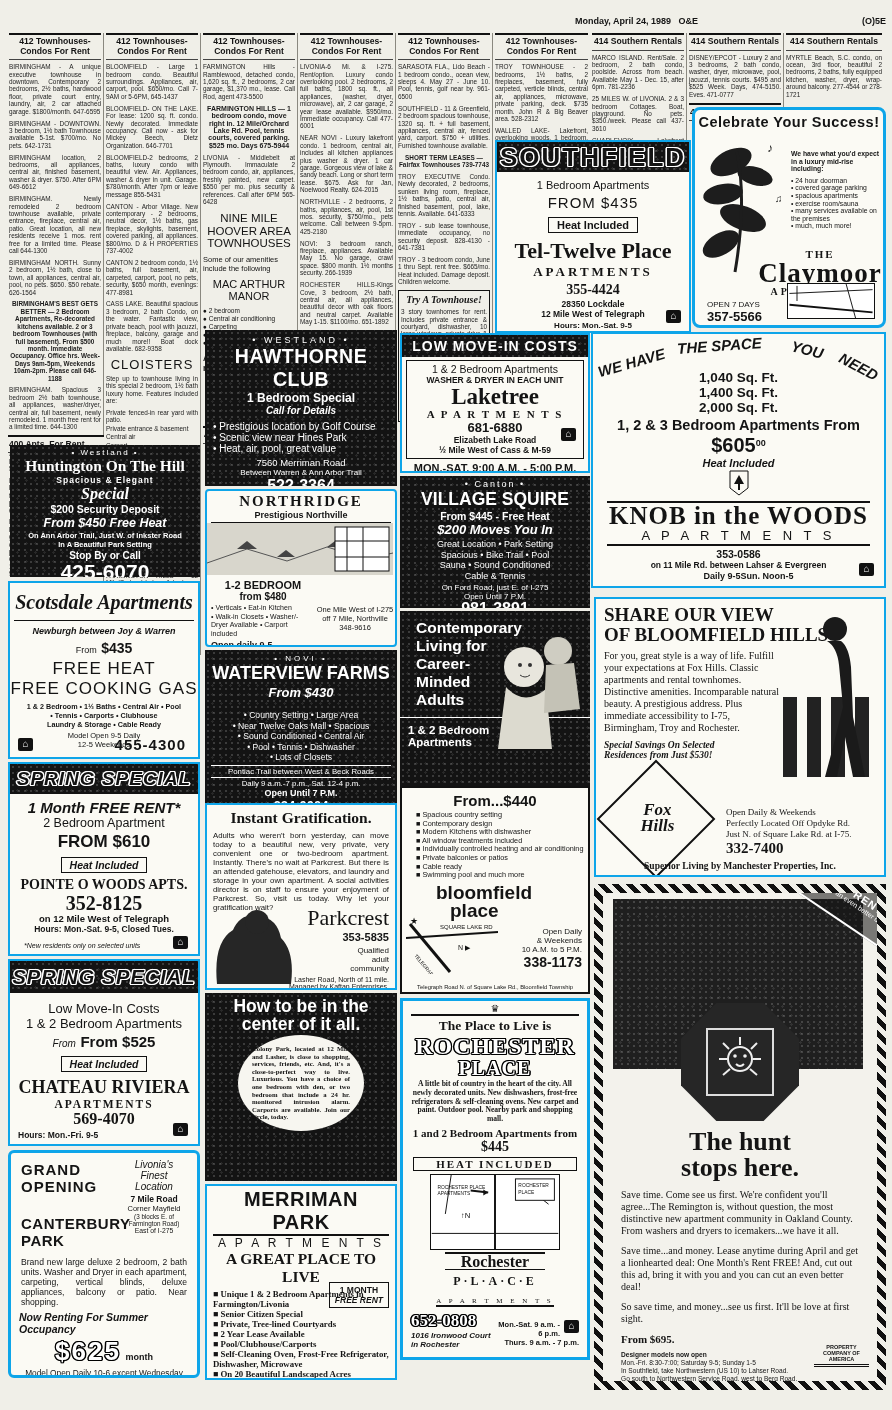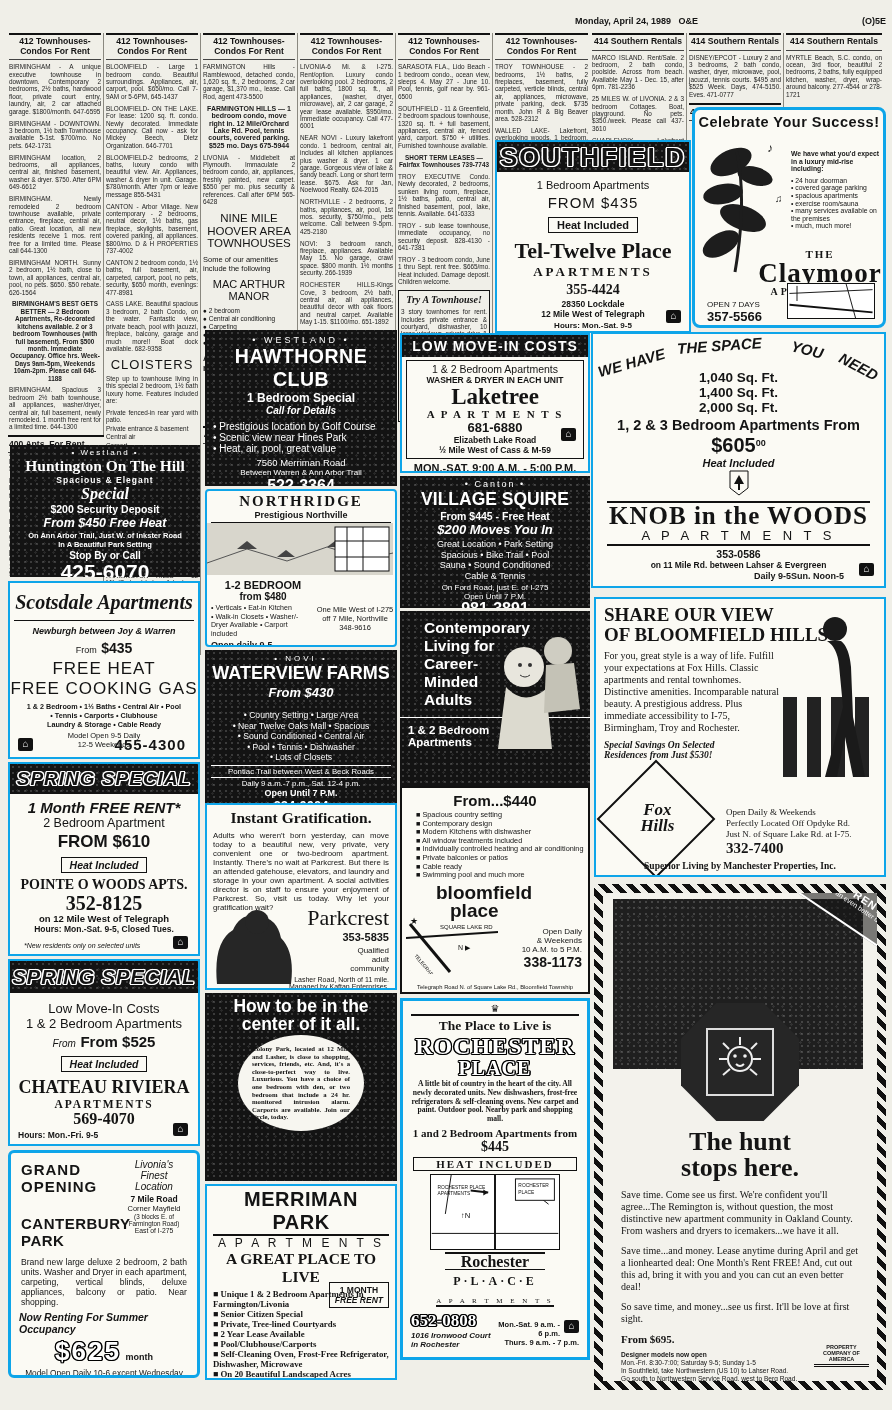--- a/index.html
+++ b/index.html
@@ -213,21 +213,21 @@
           <path d="M2 1 H20 V18 L11 25 L2 18 Z" fill="none" stroke="#111"></path>
           <path d="M11 5 L6 14 H16 Z" fill="#111"></path>
           <rect x="10" y="14" width="2" height="6" fill="#111"></rect>
         </svg></div>
     <div style="border-top:2px solid #111;margin:1px 14px 0"></div>
     <div class="c ser" style="font-size:25px;font-weight:900;letter-spacing:1px;line-height:26px">KNOB in the WOODS</div>
     <div class="c" style="font-size:13px;letter-spacing:4px;line-height:14px">A P A R T M E N T S</div>
     <div style="border-top:2px solid #111;margin:1px 14px 2px"></div>
     <div class="c b" style="font-size:10.5px">353-0586</div>
     <div class="c b" style="font-size:8.5px">on 11 Mile Rd. between Lahser &amp; Evergreen</div>
-    <div style="font-size:9px;font-weight:bold;display:flex;justify-content:flex-end;padding:1px 40px 0 60px">
+    <div style="font-size:9px;font-weight:bold;display:flex;justify-content:center;padding:1px 40px 0 60px">
         <span>Daily 9-5</span>
         <span>Sun. Noon-5</span>
       </div>
     <span class="eho abs" style="right:10px;bottom:10px">⌂</span>
   </div>
 
   <div class="adbox" style="left:594px;top:597px;width:292px;height:280px;border-width:2px">
     <div class="ser" style="font-size:19px;font-weight:900;margin:6px 0 0 8px;line-height:20px">SHARE OUR VIEW</div>
     <div class="ser" style="font-size:19px;font-weight:900;margin:0 0 0 8px;line-height:20px">OF BLOOMFIELD HILLS</div>
     <p class="ser" style="font-size:10px;line-height:12px;margin:5px 8px 0;width:180px">For you, great style is a way of life. Fulfill your expectations at Fox Hills. Classic apartments and rental townhomes. Distinctive amenities. Incomparable natural beauty. A prestigious address. Plus immediate accessibility to I-75, Birmingham, Troy and Rochester.</p>
@@ -489,21 +489,21 @@
     <div class="c b i" style="font-size:13px">$200 Moves You In</div>
     <div class="c" style="font-size:9px;line-height:10.5px;margin-top:2px"><span>Great Location • Park Setting</span><br><span>Spacious • Bike Trail • Pool</span><br><span>Sauna • Sound Conditioned</span><br><span>Cable &amp; Tennis</span></div>
     <div class="c" style="font-size:8px;margin-top:2px">On Ford Road, just E. of I-275</div>
     <div class="c" style="font-size:8px">Open Until 7 P.M.</div>
     <div class="c b" style="font-size:16px;line-height:16px">981-3891</div>
 
   </div>
 
   <div class="adbox" style="left:400px;top:611px;width:190px;height:383px;border:none;background:none">
     <div class="spk" style="height:175px;position:relative">
-      <div style="font-size:15.5px;font-weight:900;line-height:18px;padding:8px 0 0 24px"><span>Contemporary</span><br><span>Living for</span><br><span>Career-</span><br><span>Minded</span><br><span>Adults</span></div>
+      <div style="font-size:15.5px;font-weight:900;line-height:18px;padding:8px 0 0 16px"><span>Contemporary</span><br><span>Living for</span><br><span>Career-</span><br><span>Minded</span><br><span>Adults</span></div>
       <svg class="abs" style="right:4px;top:18px" width="100" height="120" viewBox="0 0 100 120">
           <circle cx="38" cy="38" r="20" fill="#e8e6dd"></circle>
           <path d="M20 58 Q38 78 60 60 L66 120 L12 120 Z" fill="#dcdacf"></path>
           <circle cx="72" cy="22" r="14" fill="#cfcdc2"></circle>
           <path d="M60 36 L88 34 L94 80 L58 84 Z" fill="#c4c2b6"></path>
           <circle cx="34" cy="36" r="2" fill="#333"></circle>
           <circle cx="44" cy="36" r="2" fill="#333"></circle>
           <path d="M34 46 Q39 50 44 46" stroke="#333" fill="none"></path>
         </svg>
       <div style="font-size:11.5px;font-weight:bold;padding:6px 0 0 8px;border-top:1.5px solid #fff;margin-top:8px"><span>1 &amp; 2 Bedroom</span><br><span>Apartments</span></div>

